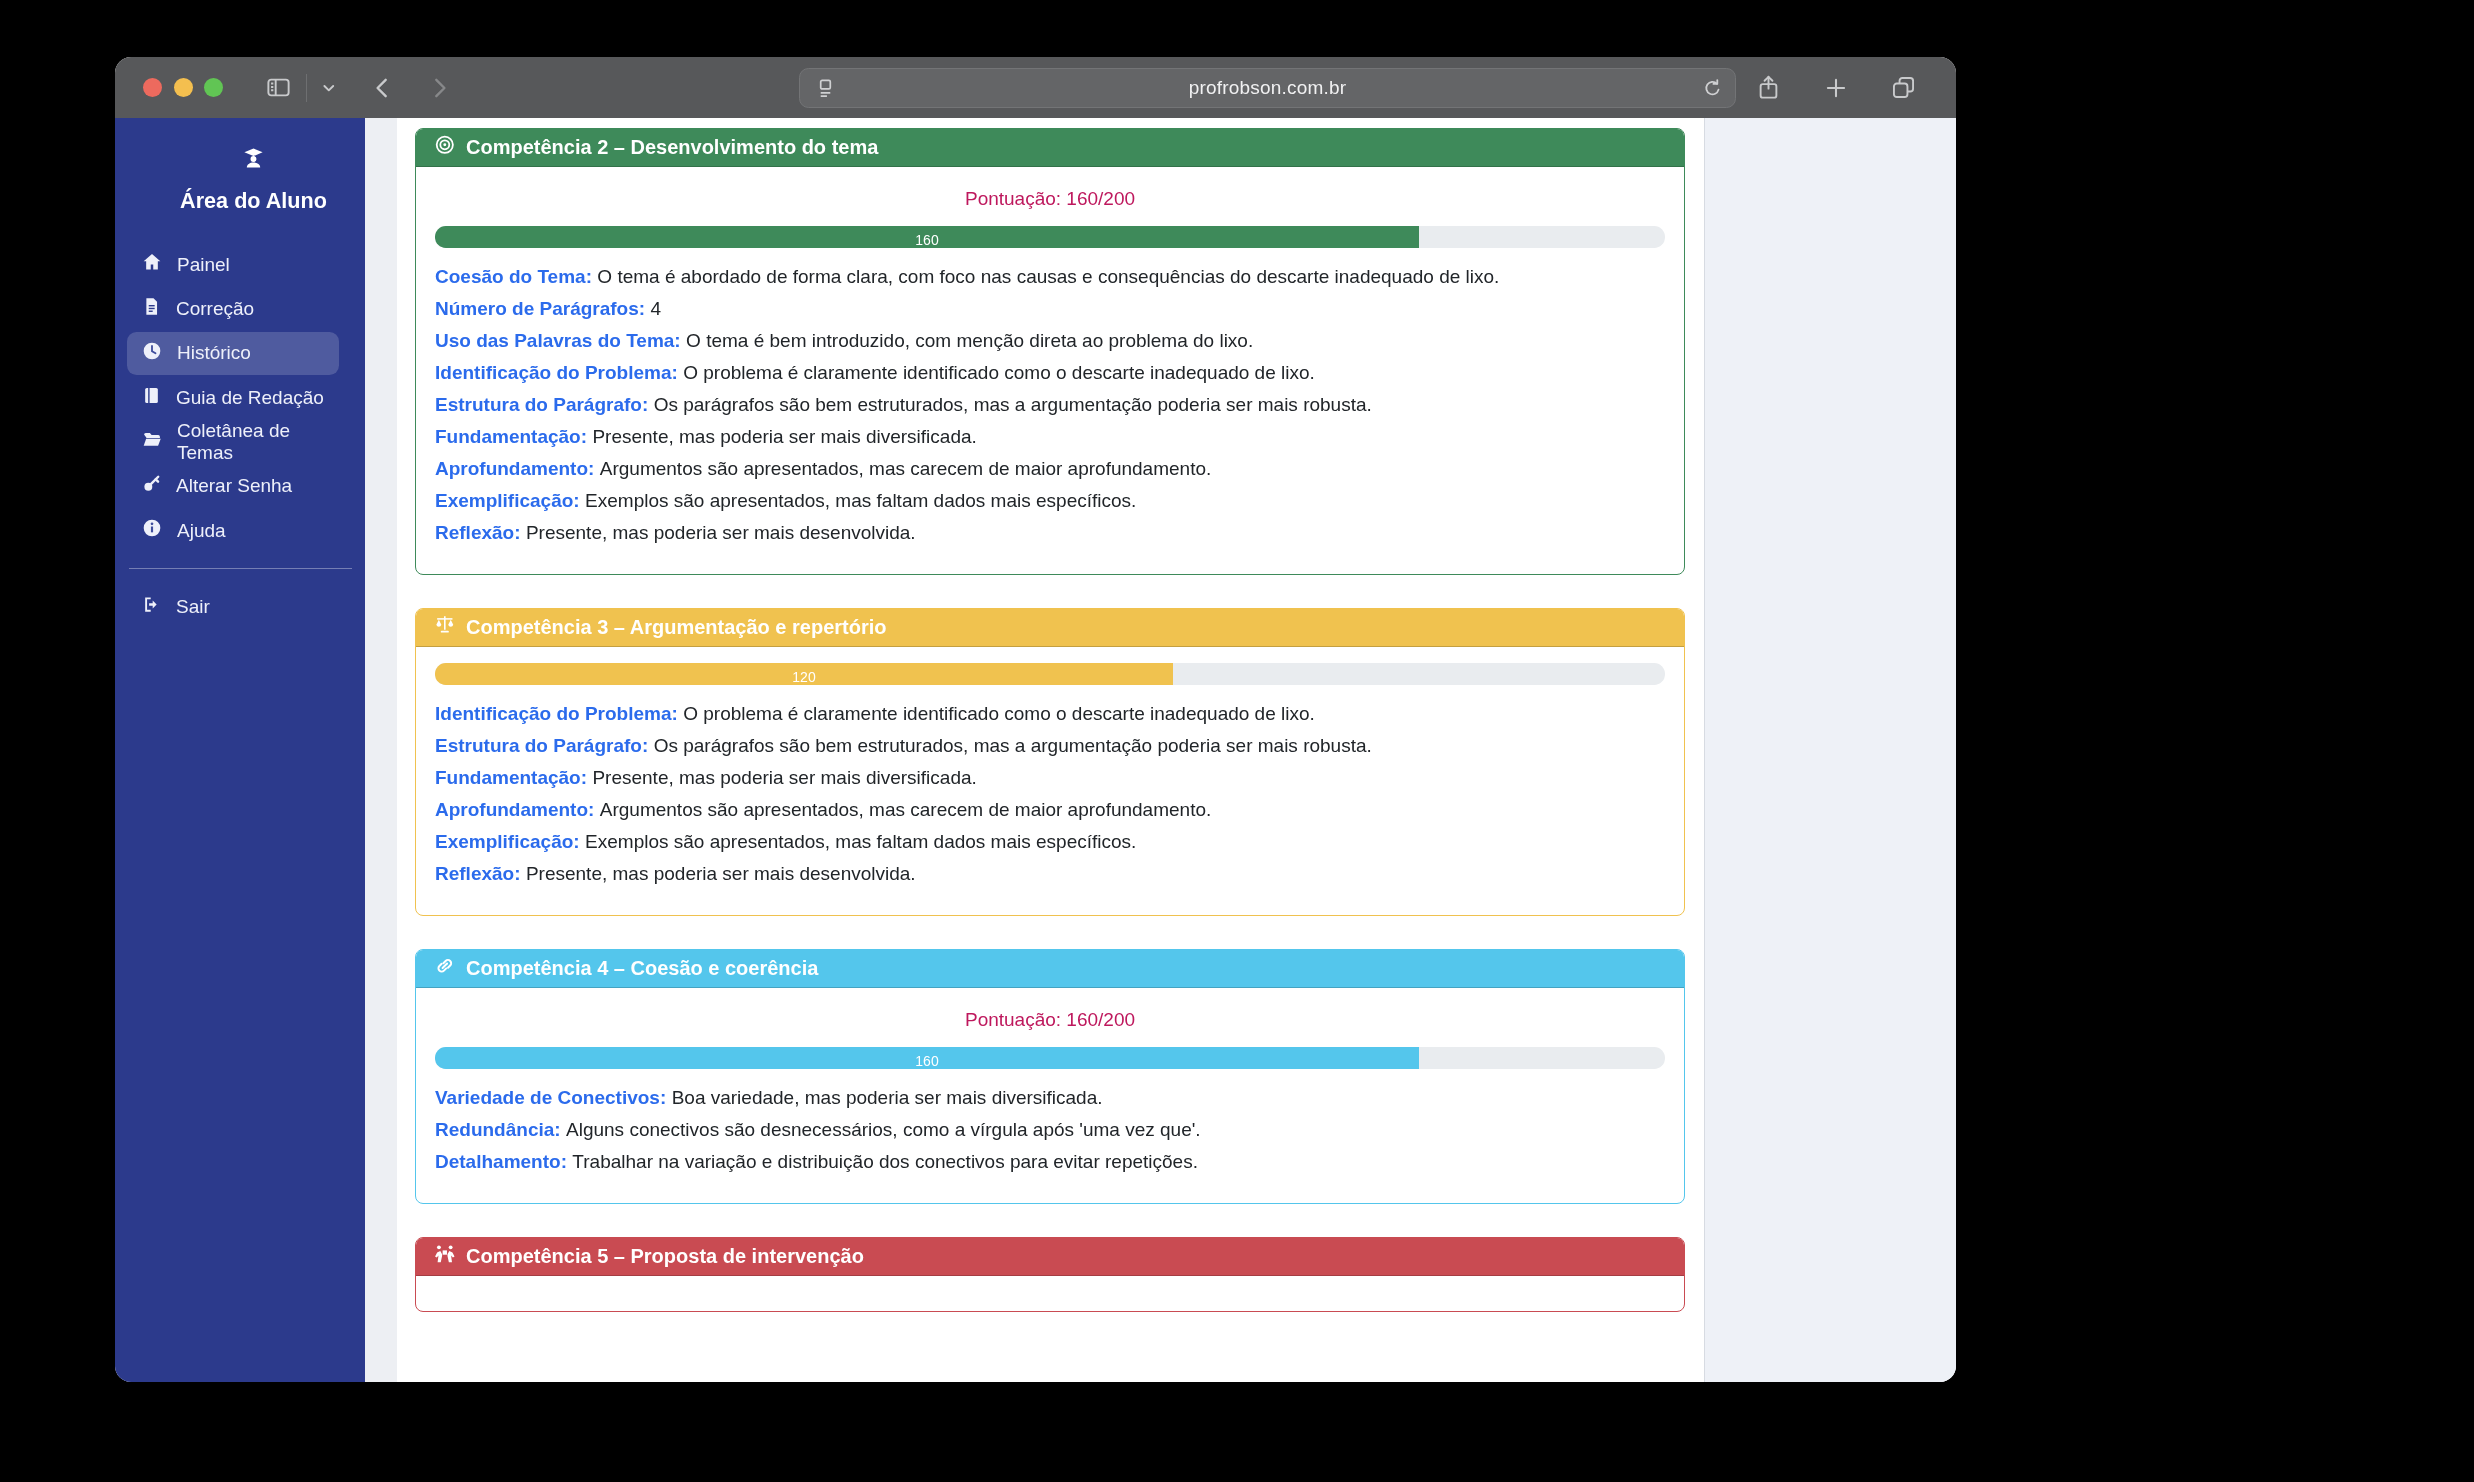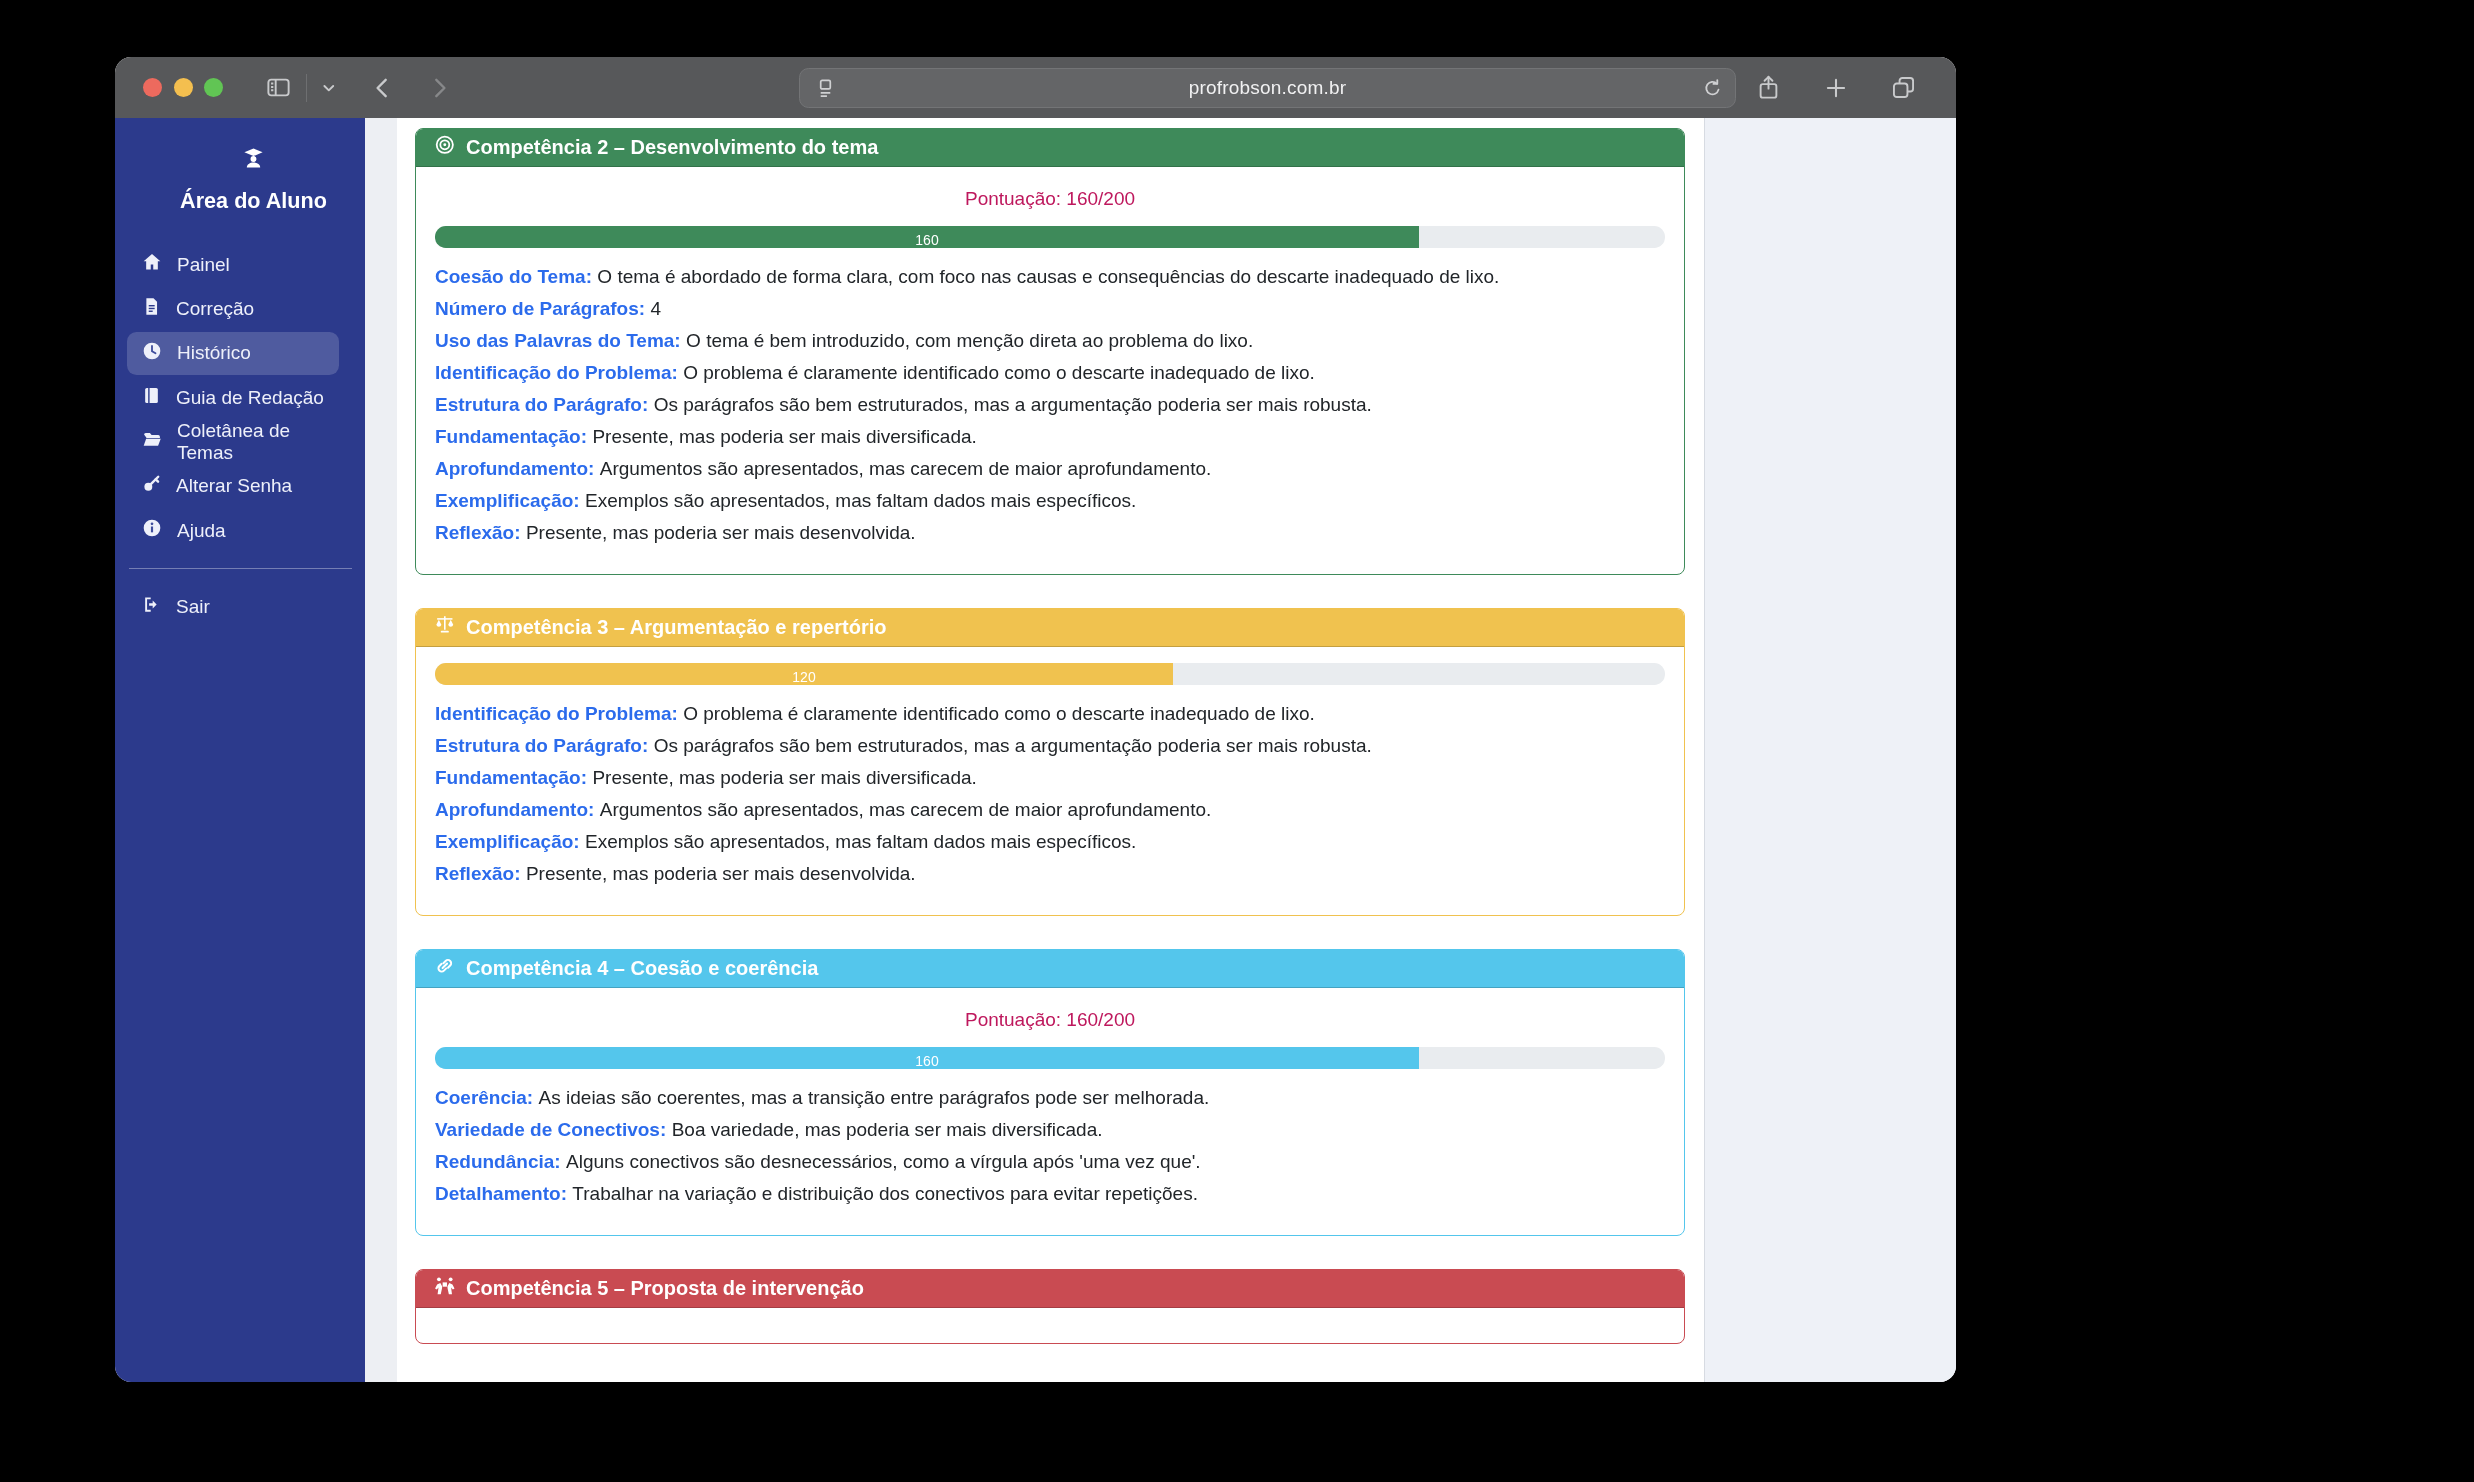--- a/index.html
+++ b/index.html
@@ -315,21 +315,20 @@
             <span>Competência 4 – Coesão e coerência</span>
           </header>
           <div class="card-body">
             <div class="score">Pontuação: 160/200</div>
             <div class="track">
               <div class="fill" style="width: 80%;">
                   <span>160</span>
                 </div>
             </div>
             <div class="lines">
-              <p class="line"><span class="lbl">Coerência:</span><span>As ideias são coerentes, mas a transição entre parágrafos pode ser melhorada.</span></p>
               <p class="line"><span class="lbl">Variedade de Conectivos:</span><span>Boa variedade, mas poderia ser mais diversificada.</span></p>
               <p class="line"><span class="lbl">Redundância:</span><span>Alguns conectivos são desnecessários, como a vírgula após 'uma vez que'.</span></p>
               <p class="line"><span class="lbl">Detalhamento:</span><span>Trabalhar na variação e distribuição dos conectivos para evitar repetições.</span></p>
             </div>
           </div>
         </section>
 
         <section class="card" style="--accent: #c94b52;">
           <header class="card-header">
             <span>

